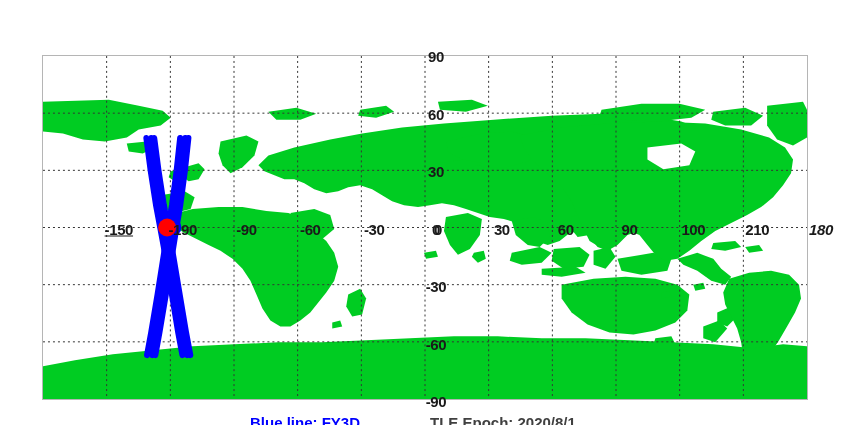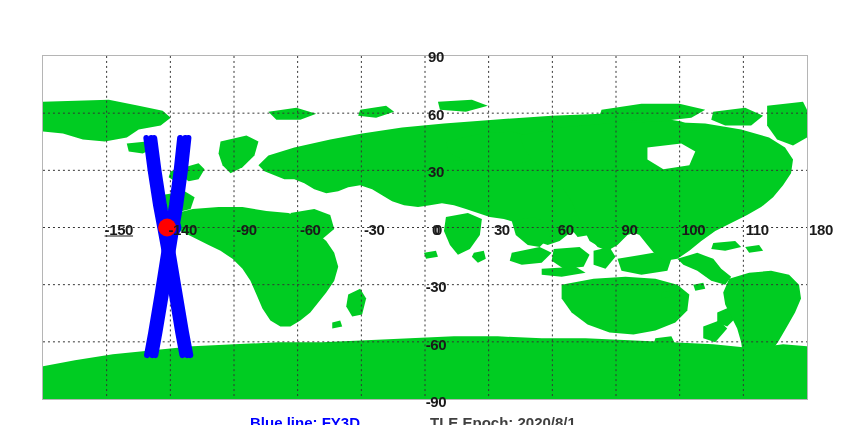--- a/index.html
+++ b/index.html
@@ -177,24 +177,24 @@
         <div class="tick lat" style="left: 393px; top: 287.5px;">-60</div>
         <div class="tick lat" style="left: 393px; top: 345px;">-90</div>
       </div>
     <div id="lon-tick-layer">
         <div class="tick lon" style="left: 331.167px; top: 172.5px;">-30</div>
         <div class="tick lon" style="left: 395px; top: 172.5px;">0</div>
         <div class="tick lon" style="left: 458.833px; top: 172.5px;">30</div>
         <div class="tick lon" style="left: 522.667px; top: 172.5px;">60</div>
         <div class="tick lon" style="left: 586.5px; top: 172.5px;">90</div>
         <div class="tick lon" style="left: 650.333px; top: 172.5px;">100</div>
-        <div class="tick lon" style="left: 714.167px; top: 172.5px;">110</div>
-        <div class="tick lon" style="left: 778px; top: 172.5px;">180</div>
+        <div class="tick lon" style="left: 714.167px; top: 172.5px;">210</div>
+        <div class="tick lon" style="left: 778px; top: 172.5px; font-style: italic;">180</div>
         <div class="tick lon" style="left: 75.8333px; top: 172.5px; text-decoration: underline;">-150</div>
-        <div class="tick lon" style="left: 139.667px; top: 172.5px;">-140</div>
+        <div class="tick lon" style="left: 139.667px; top: 172.5px;">-190</div>
         <div class="tick lon" style="left: 203.5px; top: 172.5px;">-90</div>
         <div class="tick lon" style="left: 267.333px; top: 172.5px;">-60</div>
       </div>
   </div>
 
   <div class="legend">
     <span class="legend-item" id="legend-blue">Blue line: FY3D</span>
     <span class="legend-item" id="legend-epoch">TLE Epoch: 2020/8/1</span>
   </div>
 

